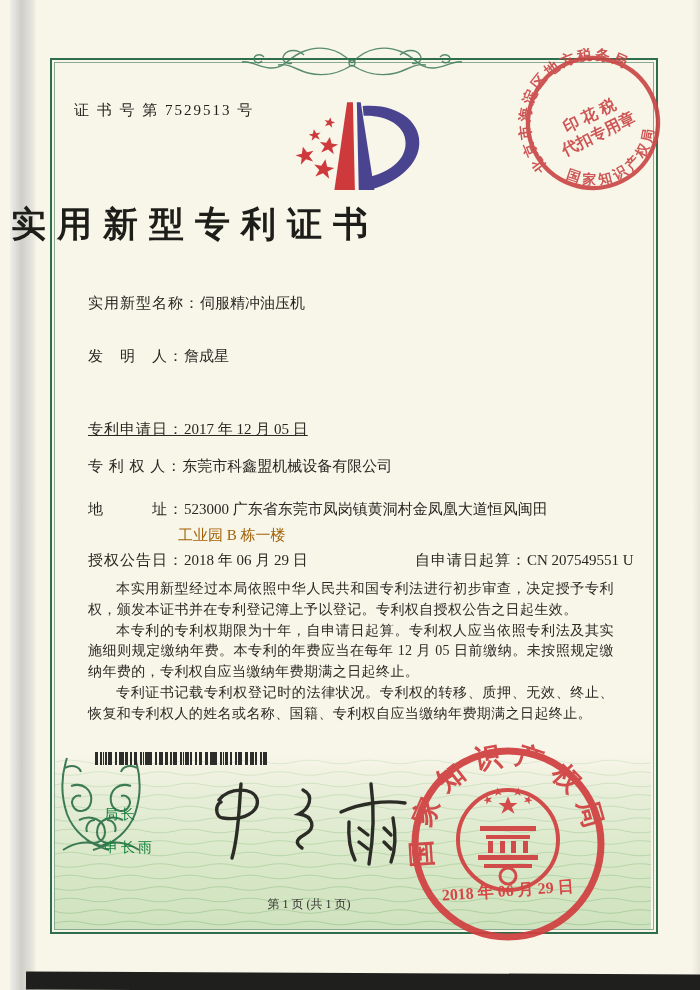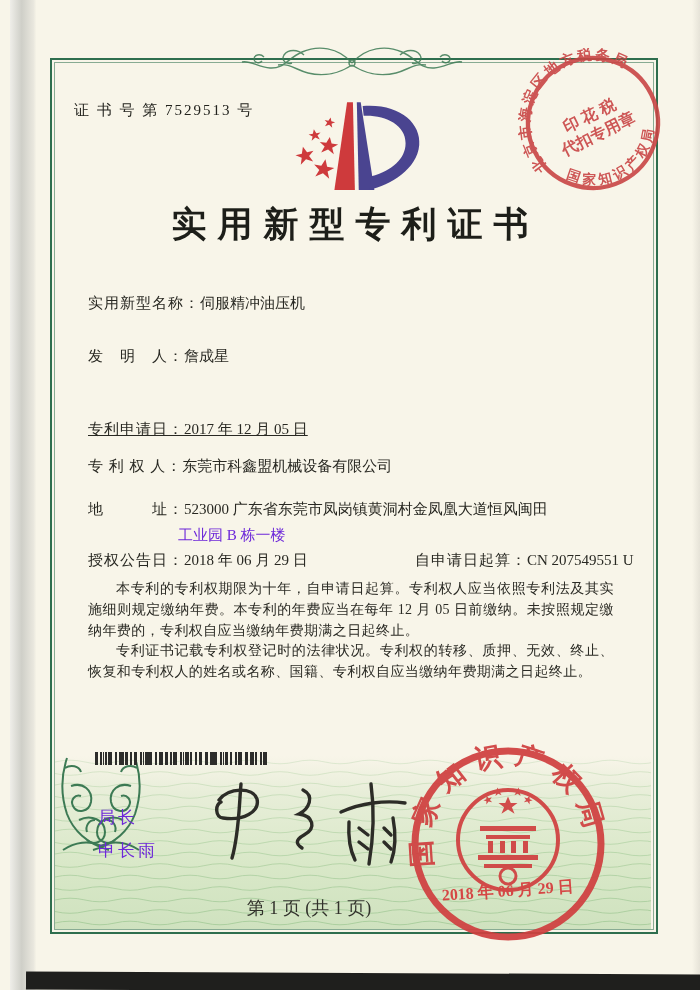--- a/index.html
+++ b/index.html
@@ -14,39 +14,39 @@
   
   .frame{position:absolute;left:50px;top:58px;width:604px;height:872px;border:2px solid #2e6e4e;}
   .frame-inner{position:absolute;inset:2px;border:1px solid #35745393;}
   
   .band{position:absolute;left:55px;top:756px;width:596px;height:173px;
         background:linear-gradient(180deg,rgba(211,229,196,0) 0%,rgba(211,229,196,.45) 22%,#d9e8c8 62%,#cfe2bf 100%);}
   .band svg{position:absolute;inset:0;}
   .flourish{position:absolute;}
   .cert-no{position:absolute;left:74px;top:101px;font-size:15px;letter-spacing:2px;color:#23231e;}
   .logo{position:absolute;left:272px;top:94px;}
-  .title{position:absolute;left:0;top:201px;width:700px;text-align:center;font-size:35px;
+  .title{position:absolute;left:0;top:201px;width:700px;font-size:35px;
          font-weight:600;letter-spacing:11px;padding-left:11px;box-sizing:border-box;color:#1d1e19;}
   .frow{position:absolute;left:88px;font-size:15px;color:#282822;white-space:nowrap;}
   .frow .lab{letter-spacing:1px;}
-  .addr2{position:absolute;left:178px;font-size:15px;color:#6d28d9;}
+  .addr2{position:absolute;left:178px;font-size:15px;color:#a16207;}
   .paras{position:absolute;left:88px;top:579px;width:526px;font-size:14px;line-height:20.8px;
          text-align:justify;color:#2b2b25;}
   .paras p{margin:0;text-indent:2em;letter-spacing:.4px;}
   .barcode{position:absolute;left:95px;top:752px;width:173px;height:13px;
     background:
       repeating-linear-gradient(90deg,#2d2d2b 0 2px,rgba(0,0,0,0) 2px 5px),
       repeating-linear-gradient(90deg,#2d2d2b 0 1px,rgba(0,0,0,0) 1px 8px),
       repeating-linear-gradient(90deg,#2d2d2b 0 3px,rgba(0,0,0,0) 3px 13px);}
-  .sig-label{position:absolute;left:98px;font-family:"Liberation Sans","DejaVu Sans",sans-serif;
-             font-size:17px;letter-spacing:3px;color:#6d28d9;}
+  .sig-label{position:absolute;left:104px;font-family:"Liberation Sans","DejaVu Sans",sans-serif;
+             font-size:14px;letter-spacing:3px;color:#15803d;}
   .signature{position:absolute;left:203px;top:776px;}
   .seal{position:absolute;left:404px;top:744px;opacity:.93;}
   .stamp{position:absolute;left:518px;top:48px;opacity:.9;}
-  .footer{position:absolute;left:0;top:896px;width:618px;text-align:center;font-size:18px;color:#32322c;}
+  .footer{position:absolute;left:0;top:896px;width:618px;text-align:center;font-size:12px;color:#32322c;}
 </style>
 </head>
 <body>
 
 <div class="page">
 
   <div class="scan-left"></div>
   <div class="scan-right"></div>
 
   <div class="frame">
@@ -147,20 +147,21 @@
   </div>
   <div class="addr2" style="top:526px;">工业园 B 栋一楼</div>
   <div class="frow" style="top:551px;">
     <span class="lab">授权公告日：</span><span>2018 年 06 月 29 日</span>
   </div>
   <div class="frow" style="top:551px;left:415px;">
     <span class="lab">自申请日起算：</span><span>CN 207549551 U</span>
   </div>
 
   <div class="paras">
+    <p>本实用新型经过本局依照中华人民共和国专利法进行初步审查，决定授予专利权，颁发本证书并在专利登记簿上予以登记。专利权自授权公告之日起生效。</p>
     <p>本专利的专利权期限为十年，自申请日起算。专利权人应当依照专利法及其实施细则规定缴纳年费。本专利的年费应当在每年 12 月 05 日前缴纳。未按照规定缴纳年费的，专利权自应当缴纳年费期满之日起终止。</p>
     <p>专利证书记载专利权登记时的法律状况。专利权的转移、质押、无效、终止、恢复和专利权人的姓名或名称、国籍、专利权自应当缴纳年费期满之日起终止。</p>
   </div>
 
   <div class="barcode"></div>
 
   <div class="sig-label" style="top:806px;">局长</div>
   <div class="sig-label" style="top:839px;">申长雨</div>
 
   <svg class="signature" width="212" height="100" viewBox="0 0 212 100">

